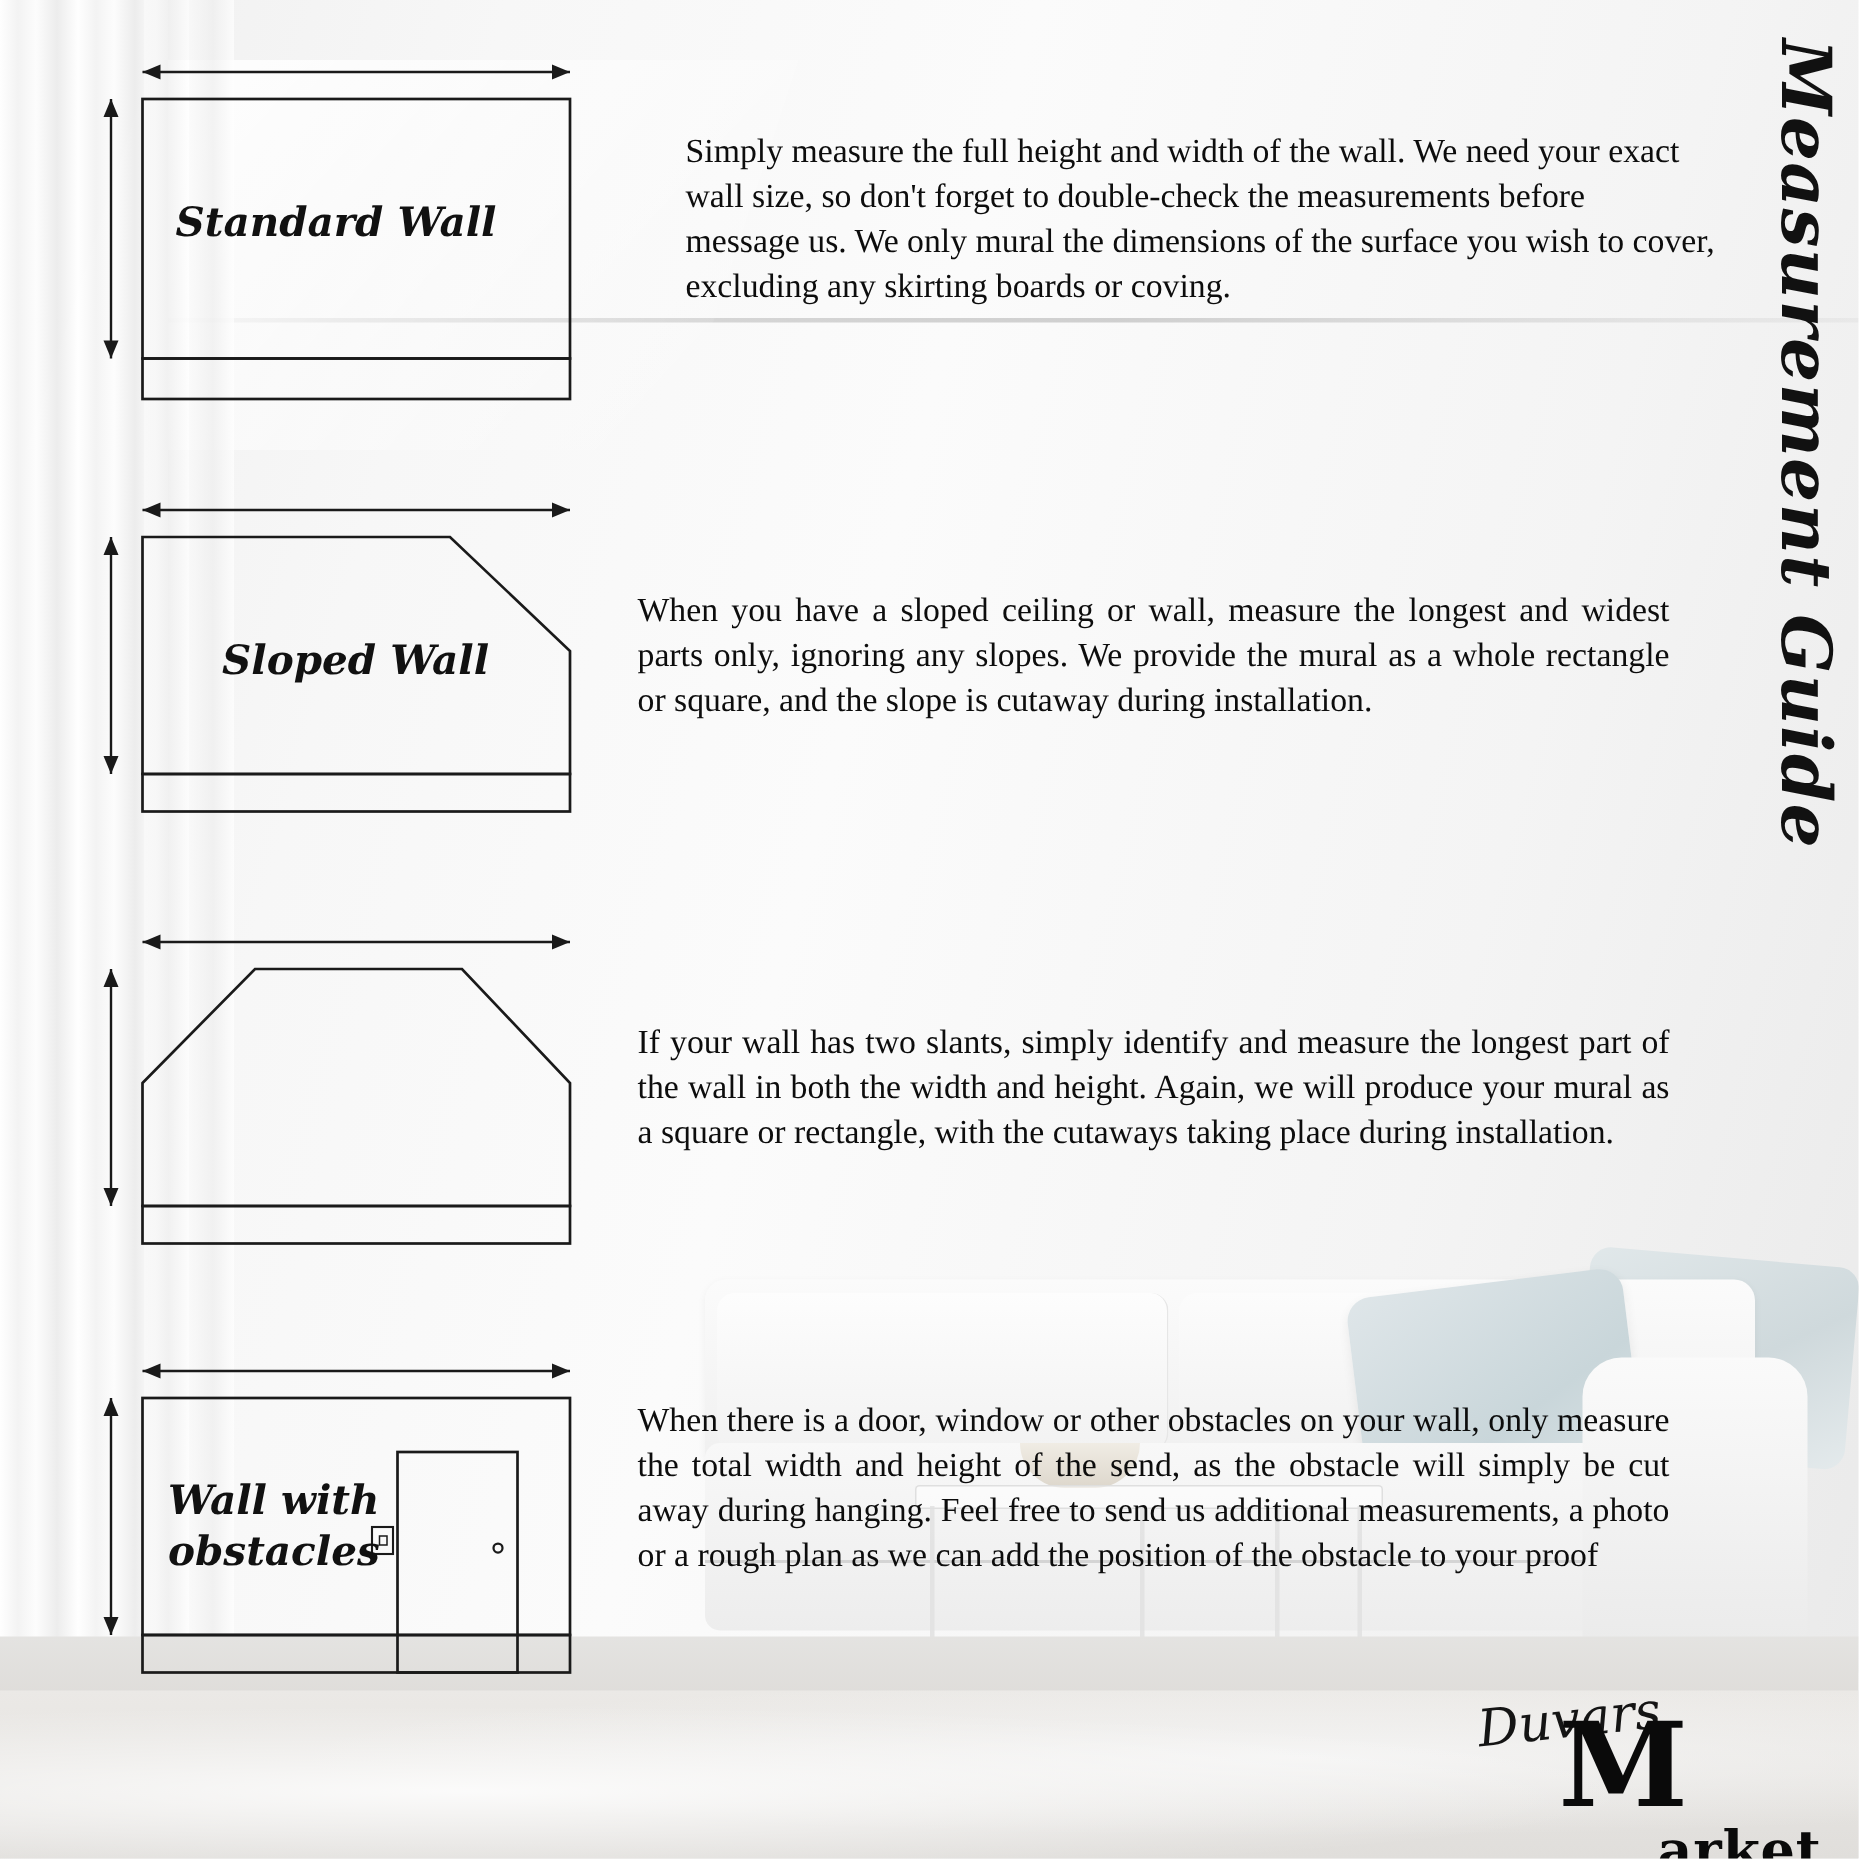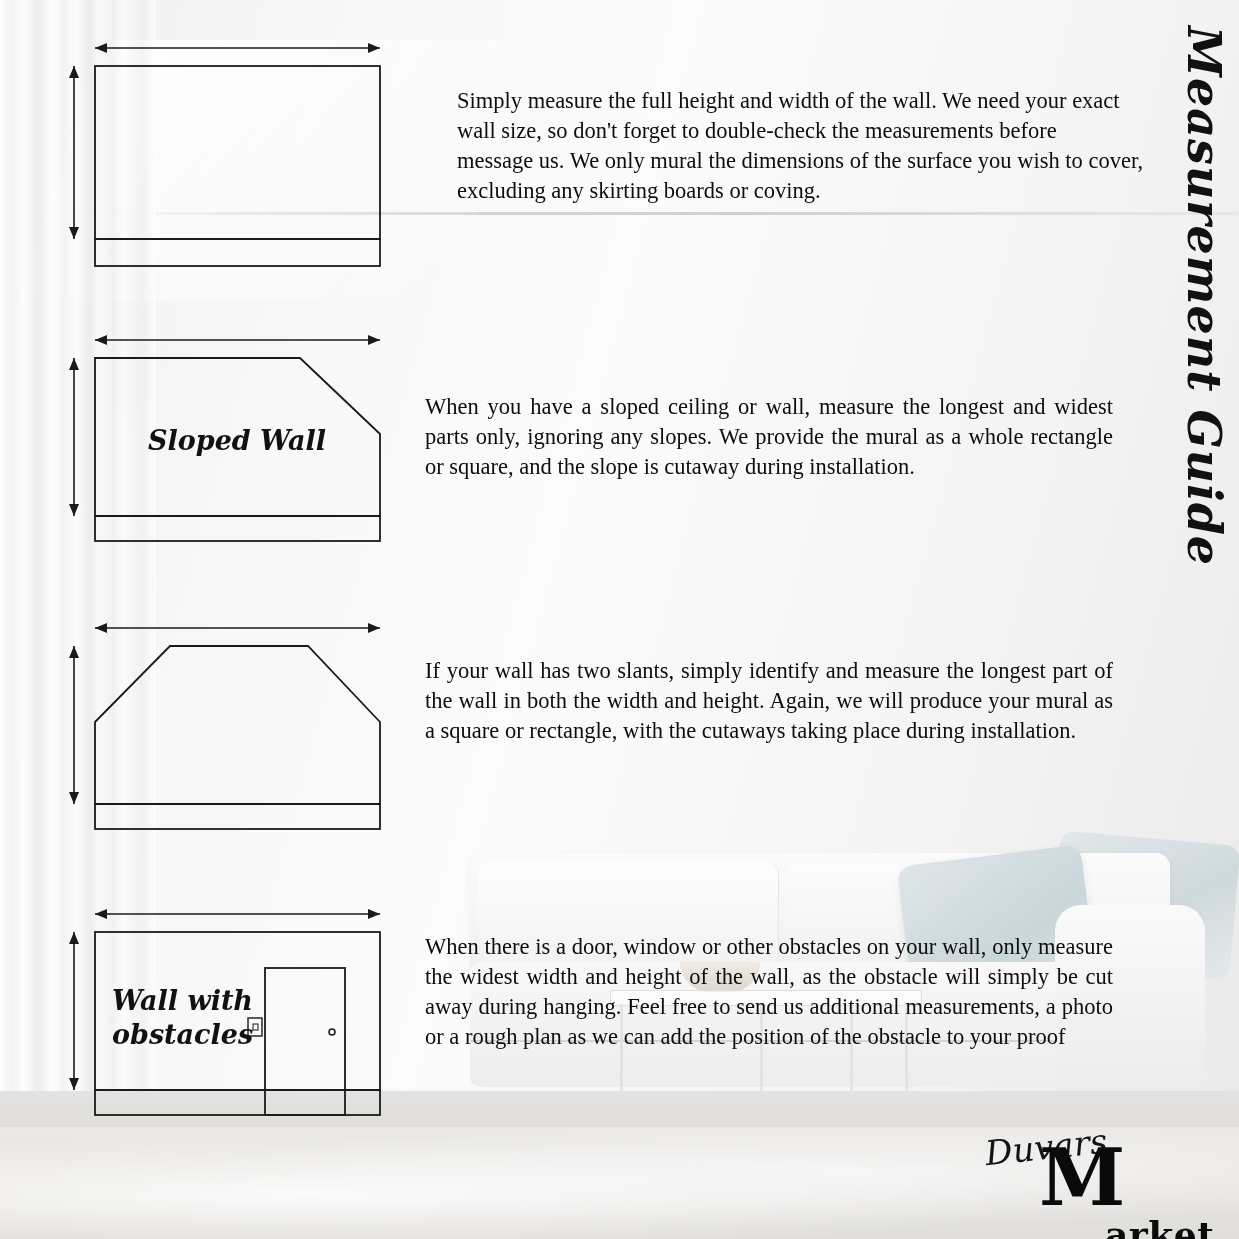--- a/index.html
+++ b/index.html
@@ -243,20 +243,21 @@
     <polygon points="320,14 308,9 308,19" fill="#1a1a1a"></polygon>
 
     <line x1="14" y1="32" x2="14" y2="205" stroke="#1a1a1a" stroke-width="1.6"></line>
     <polygon points="14,32 9,44 19,44" fill="#1a1a1a"></polygon>
     <polygon points="14,205 9,193 19,193" fill="#1a1a1a"></polygon>
 
     <rect x="35" y="32" width="285" height="173" fill="none" stroke="#1a1a1a" stroke-width="1.8"></rect>
 
     <rect x="35" y="205" width="285" height="27" fill="none" stroke="#1a1a1a" stroke-width="1.8"></rect>
   </svg>
+  <div class="wall-label" style="left:117px; top:132px;">Standard Wall</div>
 
   <div class="para left" style="left:425px; top:86px; width:690px;">
     <span>Simply measure the full height and width of the wall. We need your exact wall size, so don't forget to double-check the measurements before</span><br>
     <span>message us. We only mural the dimensions of the surface you wish to cover, excluding any skirting boards or coving.</span>
   </div>
 
   <svg class="diagram" style="left:60px; top:326px;" width="340" height="230" viewBox="0 0 340 230">
     <line x1="35" y1="14" x2="320" y2="14" stroke="#1a1a1a" stroke-width="1.6"></line>
     <polygon points="35,14 47,9 47,19" fill="#1a1a1a"></polygon>
     <polygon points="320,14 308,9 308,19" fill="#1a1a1a"></polygon>
@@ -276,42 +277,42 @@
     <polygon points="35,14 47,9 47,19" fill="#1a1a1a"></polygon>
     <polygon points="320,14 308,9 308,19" fill="#1a1a1a"></polygon>
     <line x1="14" y1="32" x2="14" y2="190" stroke="#1a1a1a" stroke-width="1.6"></line>
     <polygon points="14,32 9,44 19,44" fill="#1a1a1a"></polygon>
     <polygon points="14,190 9,178 19,178" fill="#1a1a1a"></polygon>
 
     <path d="M35,108 L110,32 L248,32 L320,108 L320,190 L35,190 Z" fill="none" stroke="#1a1a1a" stroke-width="1.8"></path>
     <rect x="35" y="190" width="285" height="25" fill="none" stroke="#1a1a1a" stroke-width="1.8"></rect>
   </svg>
 
-  <div class="para" style="left:425px; top:656px; width:688px;">If your wall has two slants, simply identify and measure the longest part of the wall in both the width and height. Again, we will produce your mural as a square or rectangle, with the cutaways taking place during installation.</div>
+  <div class="para" style="left:425px; top:680px; width:688px;">If your wall has two slants, simply identify and measure the longest part of the wall in both the width and height. Again, we will produce your mural as a square or rectangle, with the cutaways taking place during installation.</div>
 
   <svg class="diagram" style="left:60px; top:900px;" width="340" height="225" viewBox="0 0 340 225">
     <line x1="35" y1="14" x2="320" y2="14" stroke="#1a1a1a" stroke-width="1.6"></line>
     <polygon points="35,14 47,9 47,19" fill="#1a1a1a"></polygon>
     <polygon points="320,14 308,9 308,19" fill="#1a1a1a"></polygon>
     <line x1="14" y1="32" x2="14" y2="190" stroke="#1a1a1a" stroke-width="1.6"></line>
     <polygon points="14,32 9,44 19,44" fill="#1a1a1a"></polygon>
     <polygon points="14,190 9,178 19,178" fill="#1a1a1a"></polygon>
     <rect x="35" y="32" width="285" height="158" fill="none" stroke="#1a1a1a" stroke-width="1.8"></rect>
     <rect x="35" y="190" width="285" height="25" fill="none" stroke="#1a1a1a" stroke-width="1.8"></rect>
 
     <rect x="205" y="68" width="80" height="147" fill="none" stroke="#1a1a1a" stroke-width="1.8"></rect>
     <circle cx="272" cy="132" r="3" fill="none" stroke="#1a1a1a" stroke-width="1.5"></circle>
 
     <rect x="188" y="118" width="14" height="18" fill="none" stroke="#1a1a1a" stroke-width="1.4"></rect>
     <rect x="193" y="124" width="5" height="6" fill="none" stroke="#1a1a1a" stroke-width="1"></rect>
   </svg>
   <div class="wall-label" style="left:112px; top:984px;">Wall with
 obstacles</div>
 
-  <div class="para" style="left:425px; top:932px; width:688px;">When there is a door, window or other obstacles on your wall, only measure the widest width and height of the wall, as the obstacle will simply be cut away during hanging. Feel free to send us additional measurements, a photo or a rough plan as we can add the position of the obstacle to your proof</div>
+  <div class="para" style="left:425px; top:932px; width:688px;">When there is a door, window or other obstacles on your wall, only measure the total width and height of the send, as the obstacle will simply be cut away during hanging. Feel free to send us additional measurements, a photo or a rough plan as we can add the position of the obstacle to your proof</div>
 
   <div class="logo">
     <span class="logo-script">Duvars</span>
     <span class="logo-m">M</span>
     <span class="logo-market">arket</span>
   </div>
 
 </div>
 
 </body></html>

